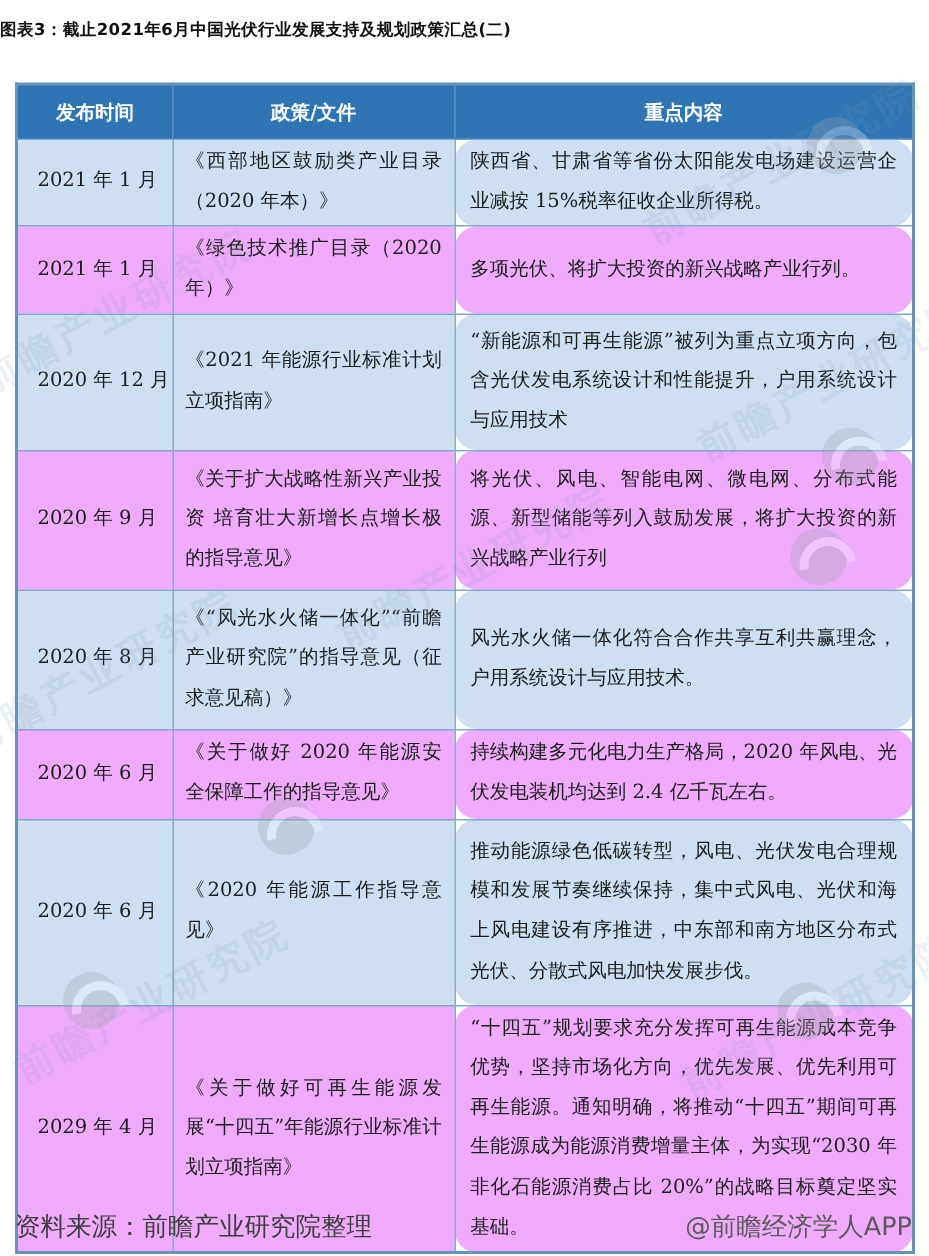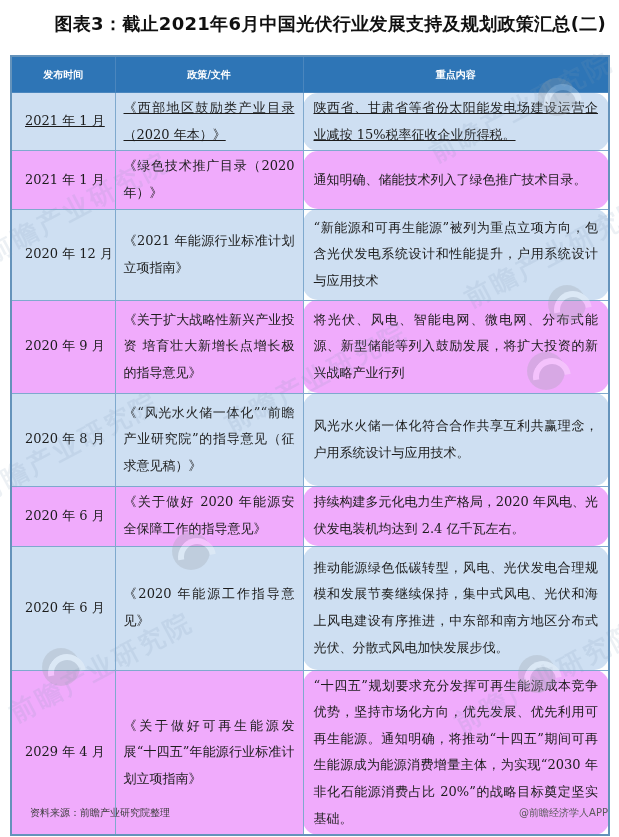--- a/index.html
+++ b/index.html
@@ -4,66 +4,65 @@
 <style>
   html,body { margin:0; padding:0; }
   body {
     width:619px; height:837px;
     background:#ffffff;
     font-family:"DejaVu Sans", sans-serif;
     position:relative; overflow:hidden;
   }
   .page { position:absolute; inset:0; }
   .title {
-    position:absolute; top:12px; left:0; right:13px;
-    text-align:right;
-    font-size:18px; font-weight:700; color:#101010;
+    position:absolute; top:12px; left:0; right:0;
+    text-align:left;
+    font-size:11px; font-weight:700; color:#101010;
     letter-spacing:0.3px;
     font-family:"DejaVu Sans", sans-serif;
   }
   table.policy {
     position:absolute; left:10px; top:55px;
     width:598px;
     border-collapse:collapse; table-layout:fixed;
     border:2px solid #6593BB;
   }
   col.c1 { width:104px; }
   col.c2 { width:188px; }
   col.c3 { width:306px; }
   th {
     background:#2E75B6; color:#ffffff;
-    font-size:10px; font-weight:700;
+    font-size:13px; font-weight:700;
     height:33px; text-align:center;
     border:1px solid #4A86BE;
     font-family:"DejaVu Sans", sans-serif;
   }
   td {
     border:1px solid #7FA9CE;
     font-size:13px; color:#1c1c1c;
     line-height:2.05; vertical-align:middle;
     font-family:"DejaVu Serif", serif;
     background:#f0abfc;
   }
   tr.alt td { background:#CEDFF2; }
   td.date   { padding:2px 4px 2px 13px; white-space:nowrap; }
   td.policy { padding:2px 8px; text-align:justify; }
   td.content{ padding:2px 10px; text-align:justify;border-radius:15px; }
-  tbody tr:nth-child(1) td { height:51px;text-decoration:underline; }
+  tbody tr:nth-child(1) td { height:51px; }
   tbody tr:nth-child(2) td { height:52px; }
   tbody tr:nth-child(3) td { height:86px;margin-left:17px; }
   tbody tr:nth-child(4) td { height:88px; }
   tbody tr:nth-child(5) td { height:88px; }
   tbody tr:nth-child(6) td { height:55px; }
   tbody tr:nth-child(7) td { height:119px; }
   tbody tr:nth-child(8) td { height:145px;margin-left:29px; }
   .footer {
     position:absolute; left:10px; right:11px; top:806px;
     display:flex; justify-content:space-between; align-items:flex-end;
-    font-size:10px;
-    padding-left:20px;
+    font-size:17px;
   }
   .footer .src  { color:#3d3d3d; }
   .footer .cred { color:#5a5a5a;margin-left:18px; }
   
   .watermarks { position:absolute; inset:0; pointer-events:none; z-index:9; }
   .wm-text {
     position:absolute;
     font-size:26px; font-weight:700;
     color:#7d99b5; opacity:0.14;
     letter-spacing:3px; white-space:nowrap;
@@ -106,21 +105,21 @@
     </thead>
     <tbody>
       <tr class="alt">
         <td class="date">2021 年 1 月</td>
         <td class="policy">《西部地区鼓励类产业目录（2020 年本）》</td>
         <td class="content">陕西省、甘肃省等省份太阳能发电场建设运营企业减按 15%税率征收企业所得税。</td>
       </tr>
       <tr>
         <td class="date">2021 年 1 月</td>
         <td class="policy">《绿色技术推广目录（2020 年）》</td>
-        <td class="content">通知明确、储能技术列入了绿色推广技术目录。</td>
+        <td class="content">多项光伏、将扩大投资的新兴战略产业行列。</td>
       </tr>
       <tr class="alt">
         <td class="date">2020 年 12 月</td>
         <td class="policy">《2021 年能源行业标准计划立项指南》</td>
         <td class="content">“新能源和可再生能源”被列为重点立项方向，包含光伏发电系统设计和性能提升，户用系统设计与应用技术</td>
       </tr>
       <tr>
         <td class="date">2020 年 9 月</td>
         <td class="policy">《关于扩大战略性新兴产业投资 培育壮大新增长点增长极的指导意见》</td>
         <td class="content">将光伏、风电、智能电网、微电网、分布式能源、新型储能等列入鼓励发展，将扩大投资的新兴战略产业行列</td>

